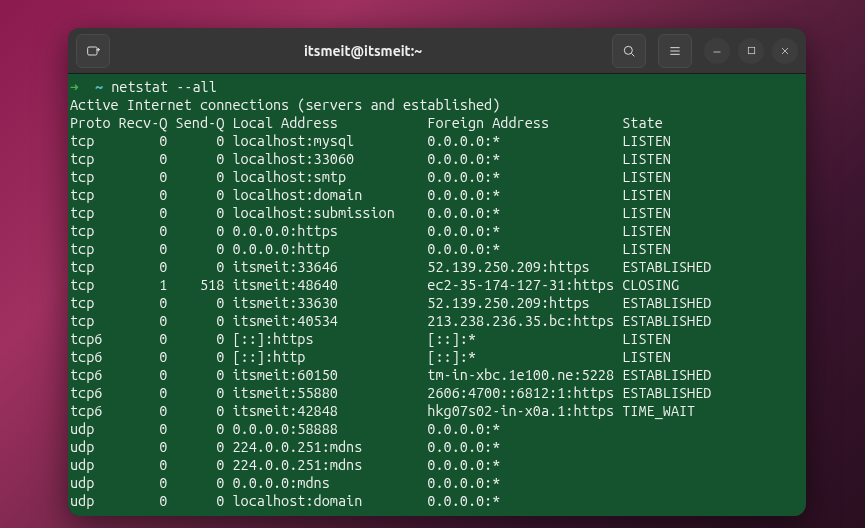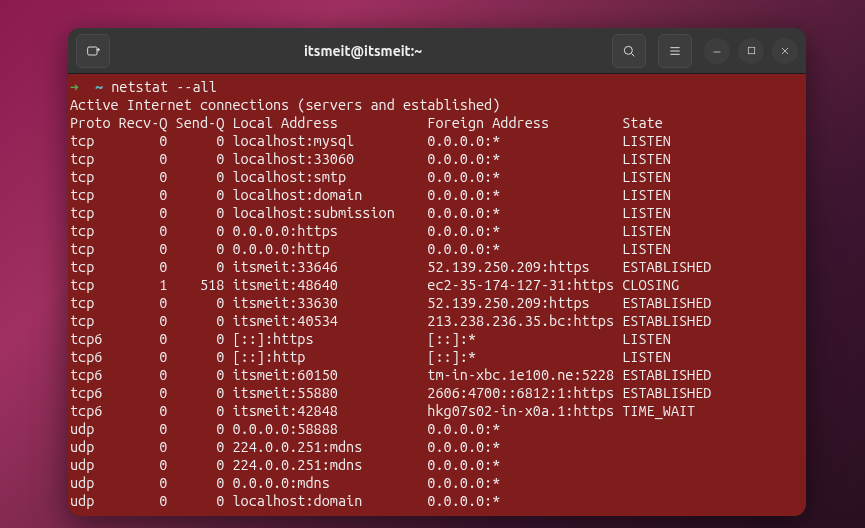--- a/index.html
+++ b/index.html
@@ -76,21 +76,21 @@
       align-items: center;
       justify-content: center;
       cursor: pointer;
       color: #ddd;
     }
     .window-control.close {
       background: #3d3d3d;
     }
     .terminal-body {
       flex: 1;
-      background: #7f1d1d;
+      background: #14532d;
       padding: 4px 2px 4px 2px;
       overflow-y: auto;
       font-size: 14.5px;
       line-height: 18px;
       color: #f0f0f0;
       white-space: pre;
       position: relative;
     }
     .terminal-body::-webkit-scrollbar {
       width: 10px;

